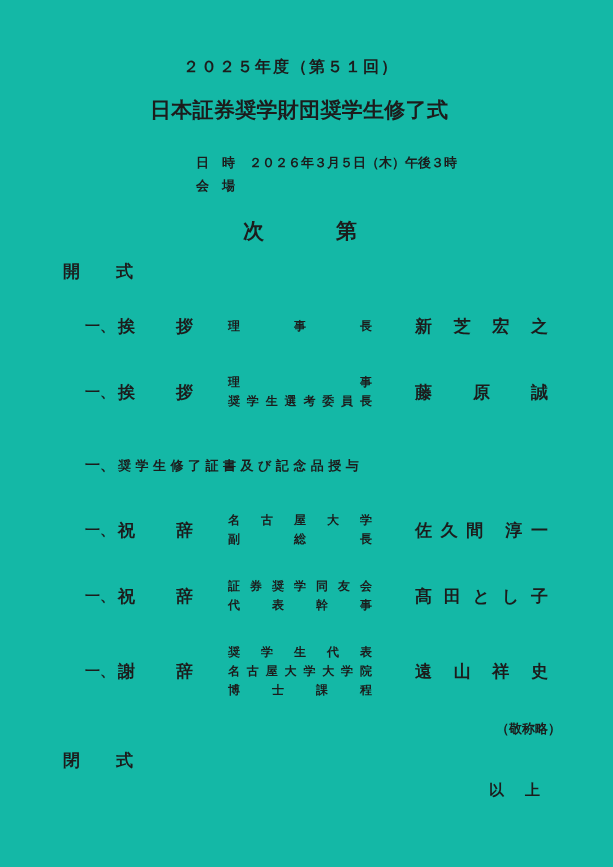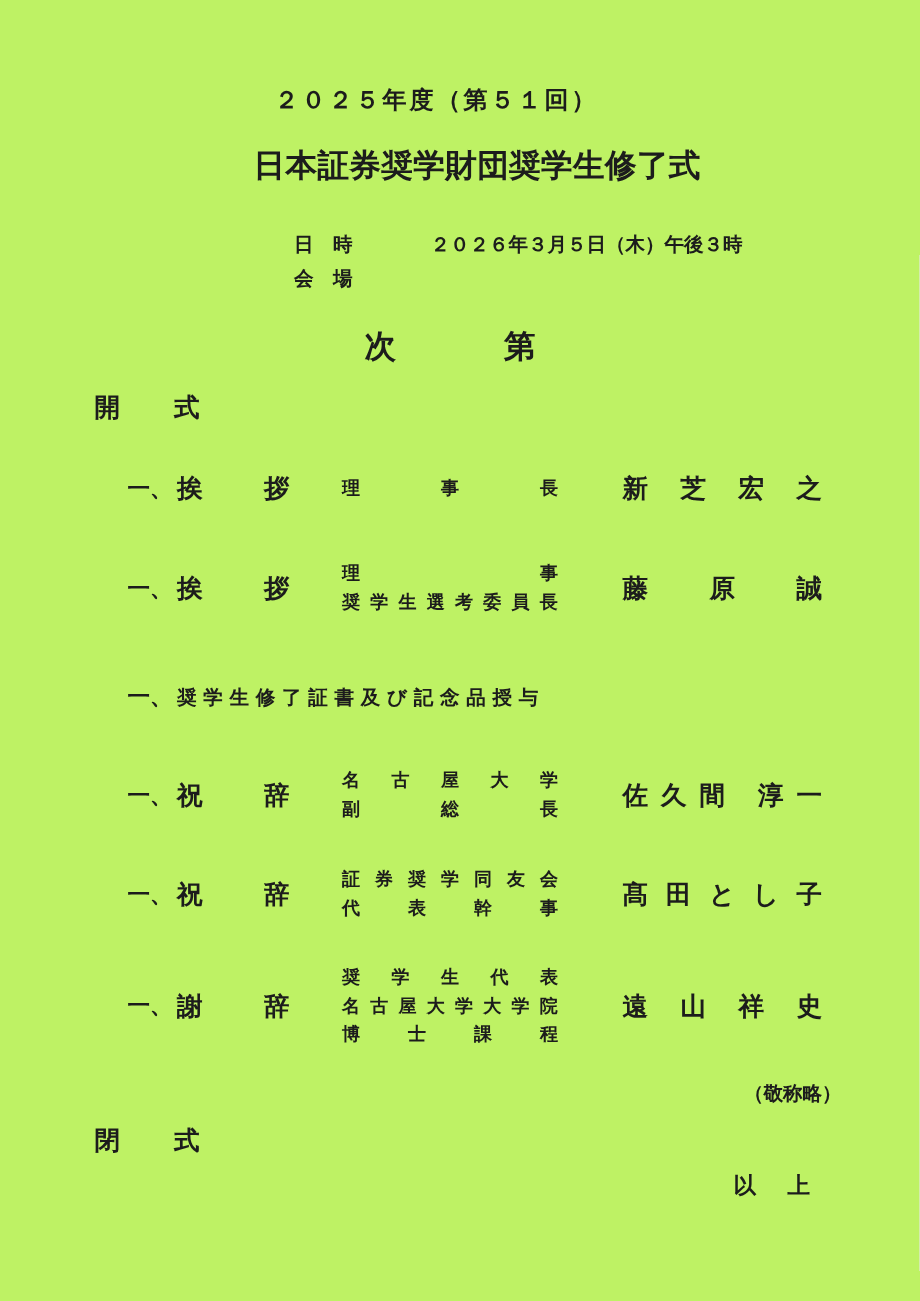--- a/index.html
+++ b/index.html
@@ -1,41 +1,41 @@
 <!DOCTYPE html>
 <html><head>
 <meta charset="utf-8">
 <style>
   html, body { margin: 0; padding: 0; background: #e8e8e8; }
   .page {
     position: relative;
     width: 613px;
     height: 867px;
     margin: 0 auto;
-    background: #bef264;
+    background: #14b8a6;
     font-family: "Liberation Sans", "DejaVu Sans", sans-serif;
     font-weight: bold;
     color: #1c1c1c;
     overflow: hidden;
   }
 
   
   .fiscal-title {
     position: absolute; top: 57px; left: 183px;
     font-size: 16px; letter-spacing: 2px; white-space: nowrap;
   }
   .main-title {
-    position: absolute; top: 96px; left: 169px;
+    position: absolute; top: 96px; left: 150px;
     font-size: 21px; letter-spacing: 0.3px; white-space: nowrap;
   }
   .meta {
     position: absolute; top: 151px; left: 196px;
     font-size: 13px; line-height: 23px;
   }
-  .meta-line { display: flex; white-space: nowrap; gap: 38px; }
+  .meta-line { display: flex; white-space: nowrap; }
   .meta-value { margin-left: 14px; }
 
   
   .agenda-heading {
     position: absolute; top: 217px; left: 243px; width: 114px;
     font-size: 21px;
     display: flex; justify-content: space-between;
   }
 
   

